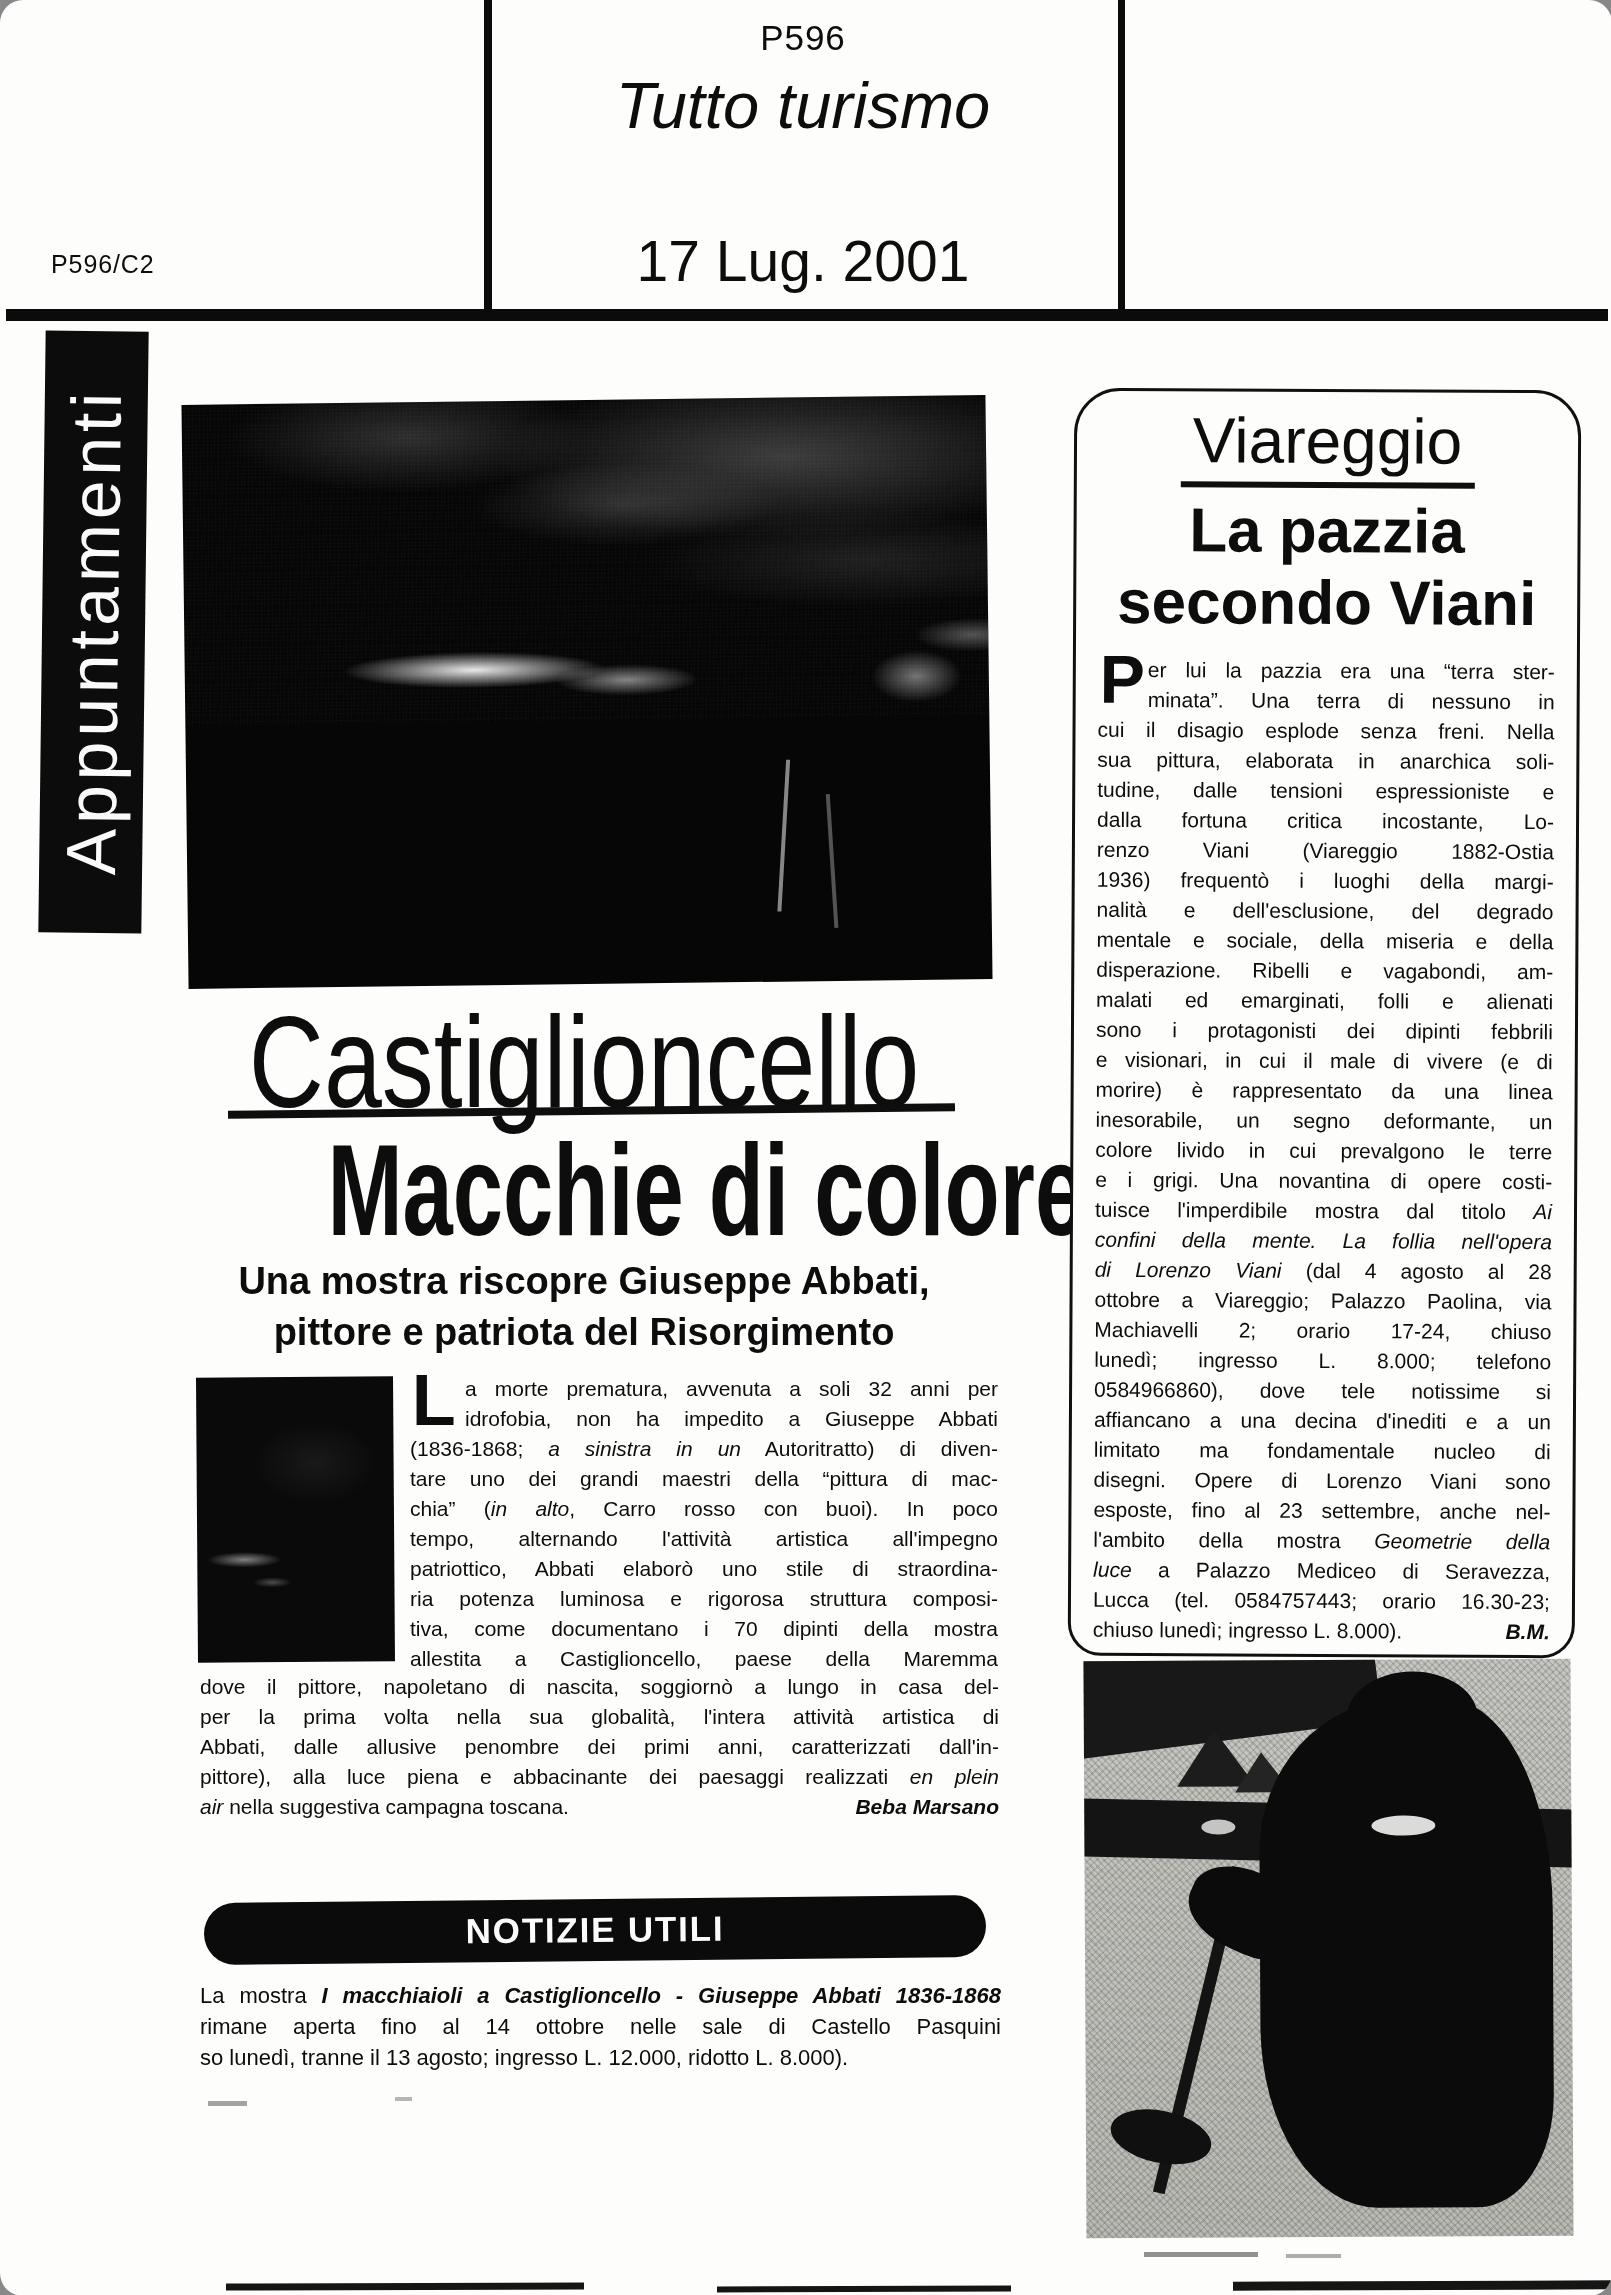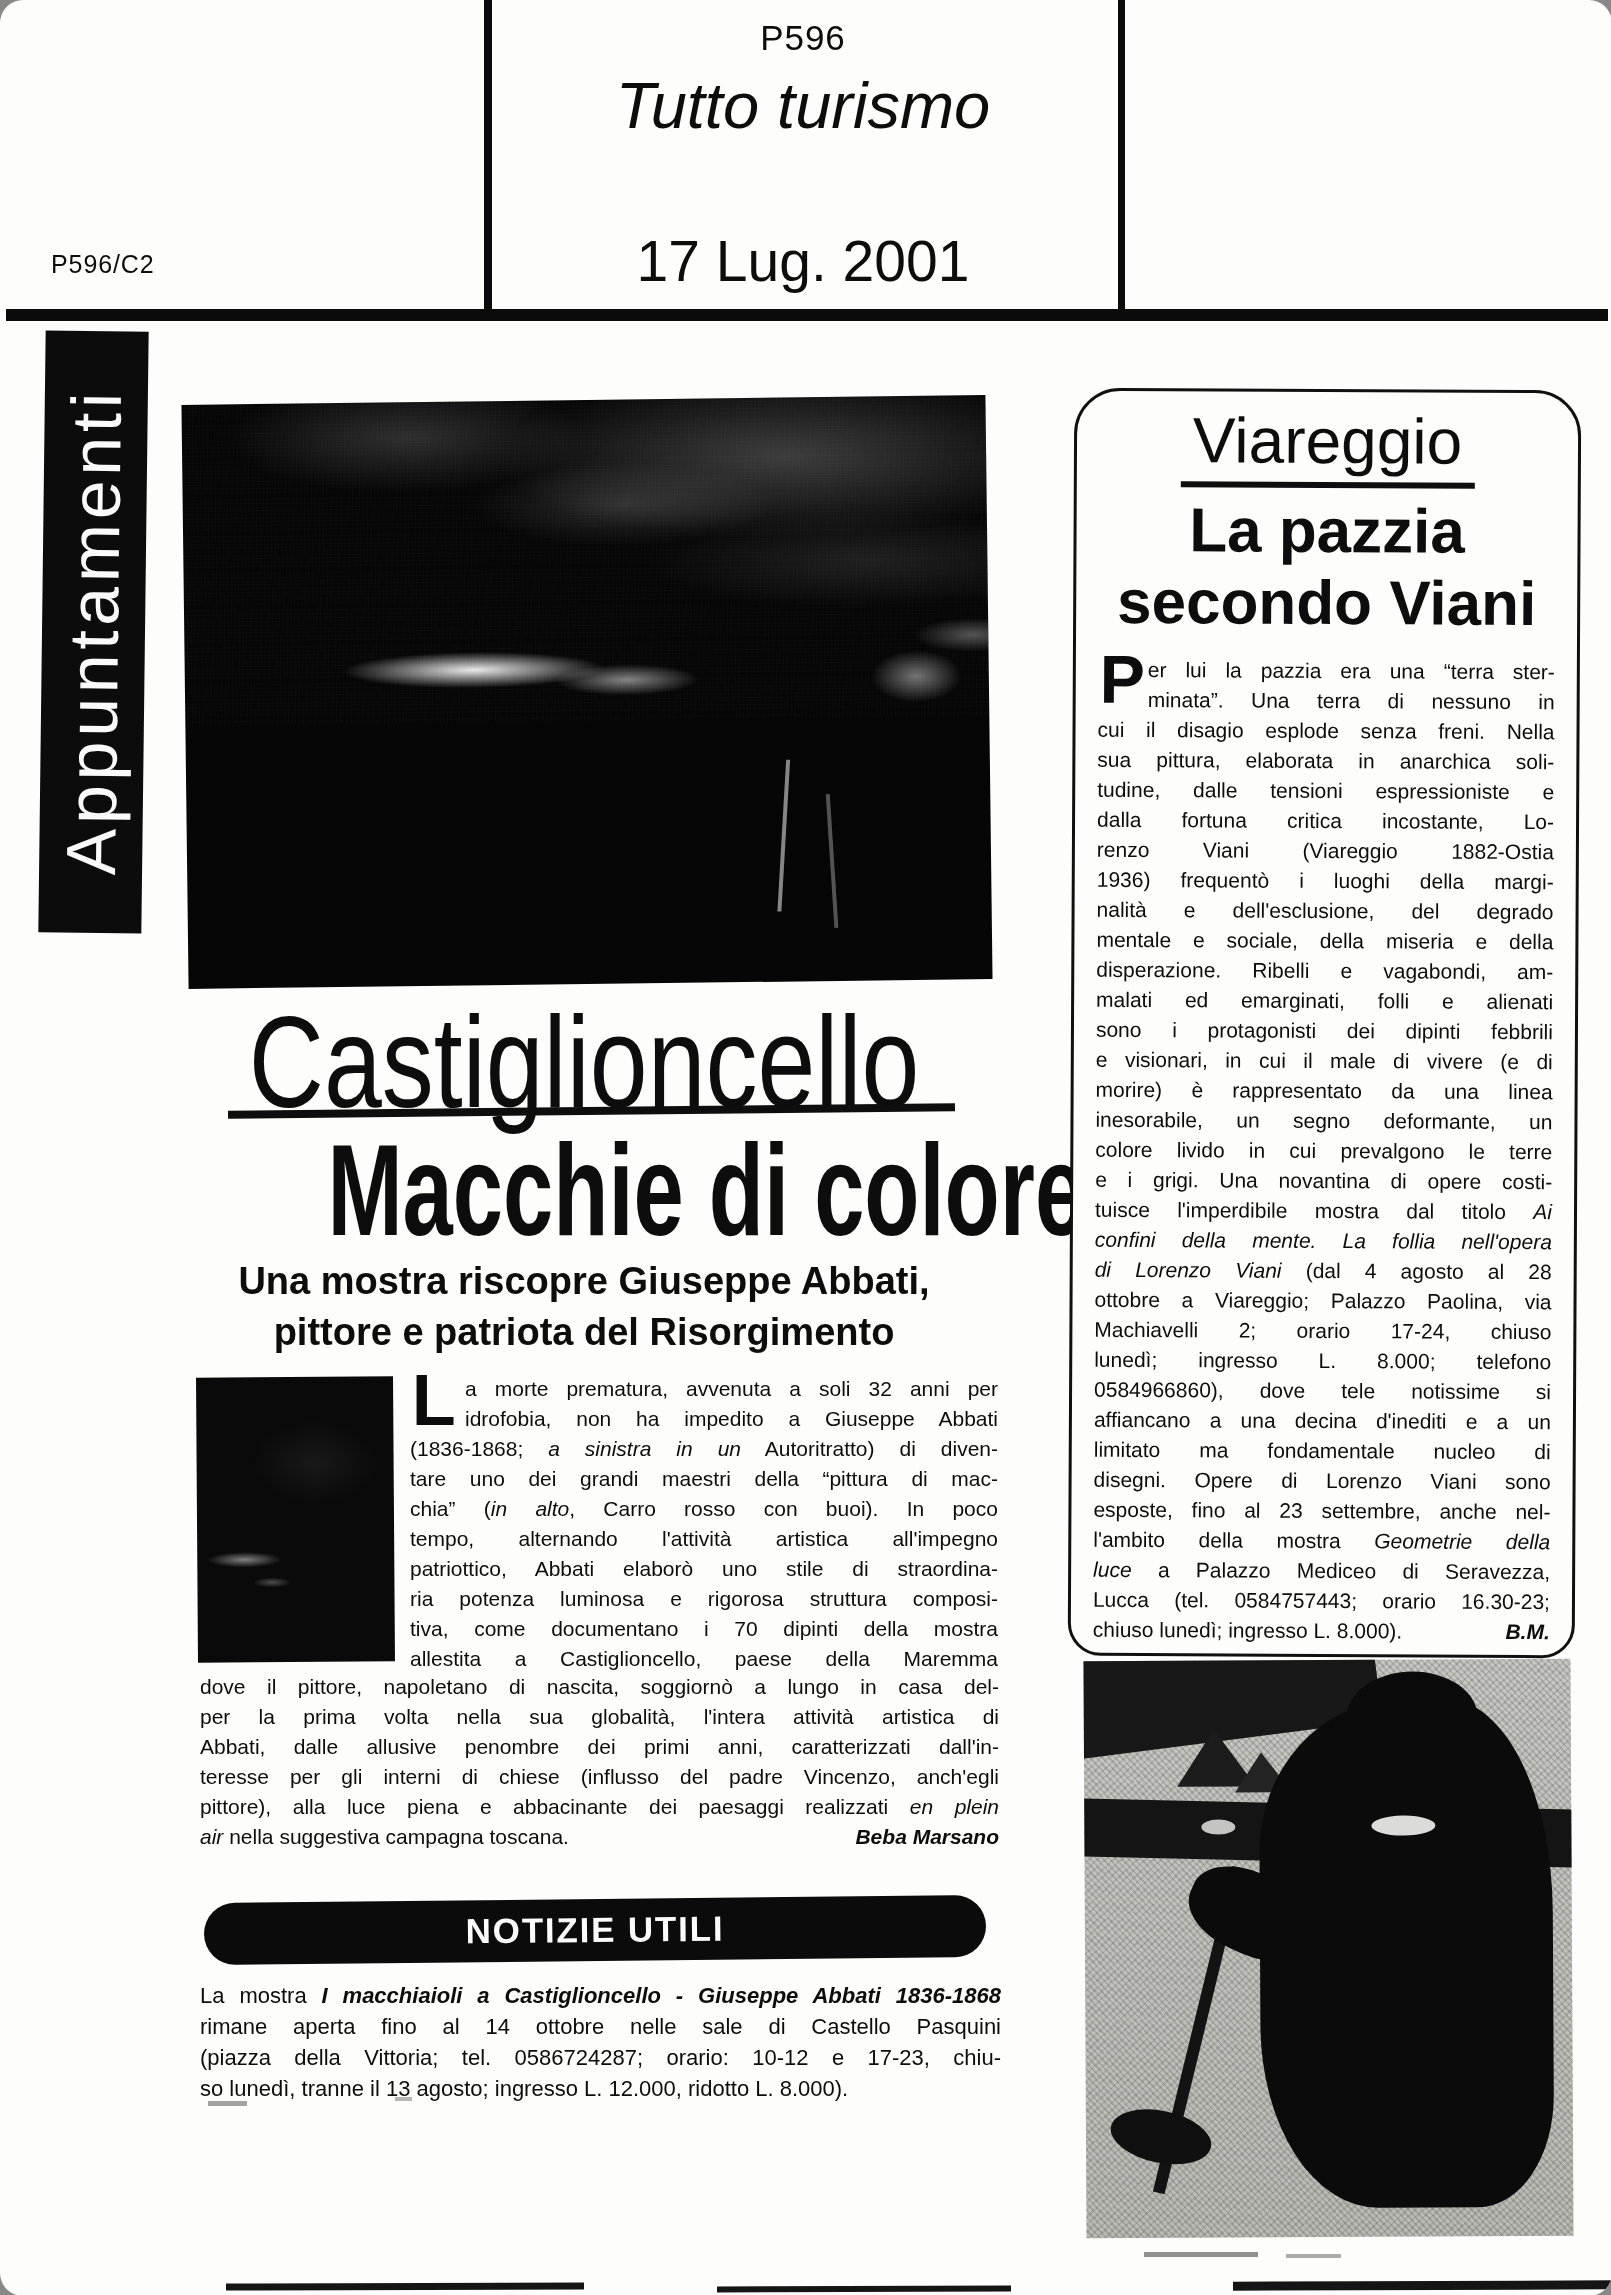--- a/index.html
+++ b/index.html
@@ -154,32 +154,30 @@
       <div class="ln"><span>tempo, alternando l'attività artistica all'impegno</span></div>
       <div class="ln"><span>patriottico, Abbati elaborò uno stile di straordina-</span></div>
       <div class="ln"><span>ria potenza luminosa e rigorosa struttura composi-</span></div>
       <div class="ln"><span>tiva, come documentano i 70 dipinti della mostra</span></div>
       <div class="ln"><span>allestita a Castiglioncello, paese della Maremma</span></div>
     </div>
   <div class="lines" id="lb-full">
       <div class="ln"><span>dove il pittore, napoletano di nascita, soggiornò a lungo in casa del-</span></div>
       <div class="ln"><span>per la prima volta nella sua globalità, l'intera attività artistica di</span></div>
       <div class="ln"><span>Abbati, dalle allusive penombre dei primi anni, caratterizzati dall'in-</span></div>
-      <div class="ln"><span>teresse per gli interni di chiese (influsso del padre Vincenzo, anch'egli</span></div>
       <div class="ln"><span>pittore), alla luce piena e abbacinante dei paesaggi realizzati </span><span class="it">en plein</span></div>
       <div class="ln nj"><span class="it">air</span><span> nella suggestiva campagna toscana.</span><span class="sig">Beba Marsano</span></div>
     </div>
 
   <div class="banner">
     <span>NOTIZIE UTILI</span>
   </div>
   <div class="lines" id="nu-lines">
       <div class="ln"><span>La mostra </span><span class="it bd">I macchiaioli a Castiglioncello - Giuseppe Abbati 1836-1868</span></div>
       <div class="ln"><span>rimane aperta fino al 14 ottobre nelle sale di Castello Pasquini</span></div>
-      <div class="ln"><span>(piazza della Vittoria; tel. 0586724287; orario: 10-12 e 17-23, chiu-</span></div>
       <div class="ln nj"><span>so lunedì, tranne il 13 agosto; ingresso L. 12.000, ridotto L. 8.000).</span></div>
     </div>
 
   <div class="right-box">
     <div class="rb-kicker">Viareggio</div>
     <div class="rb-rule"></div>
     <div class="rb-title">
       <div>La pazzia</div>
       <div>secondo Viani</div>
     </div>

